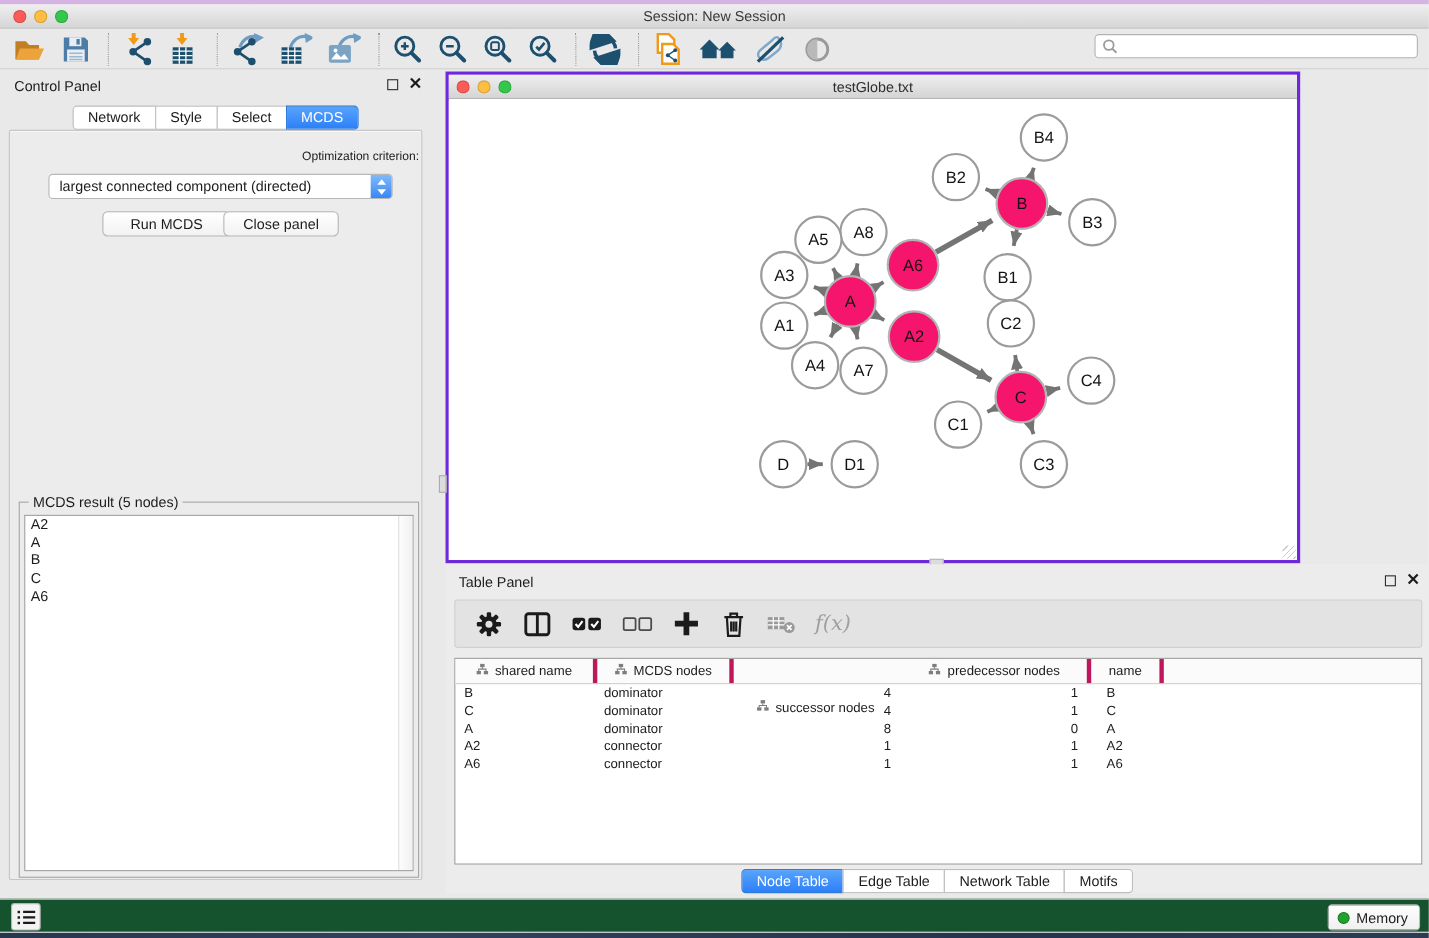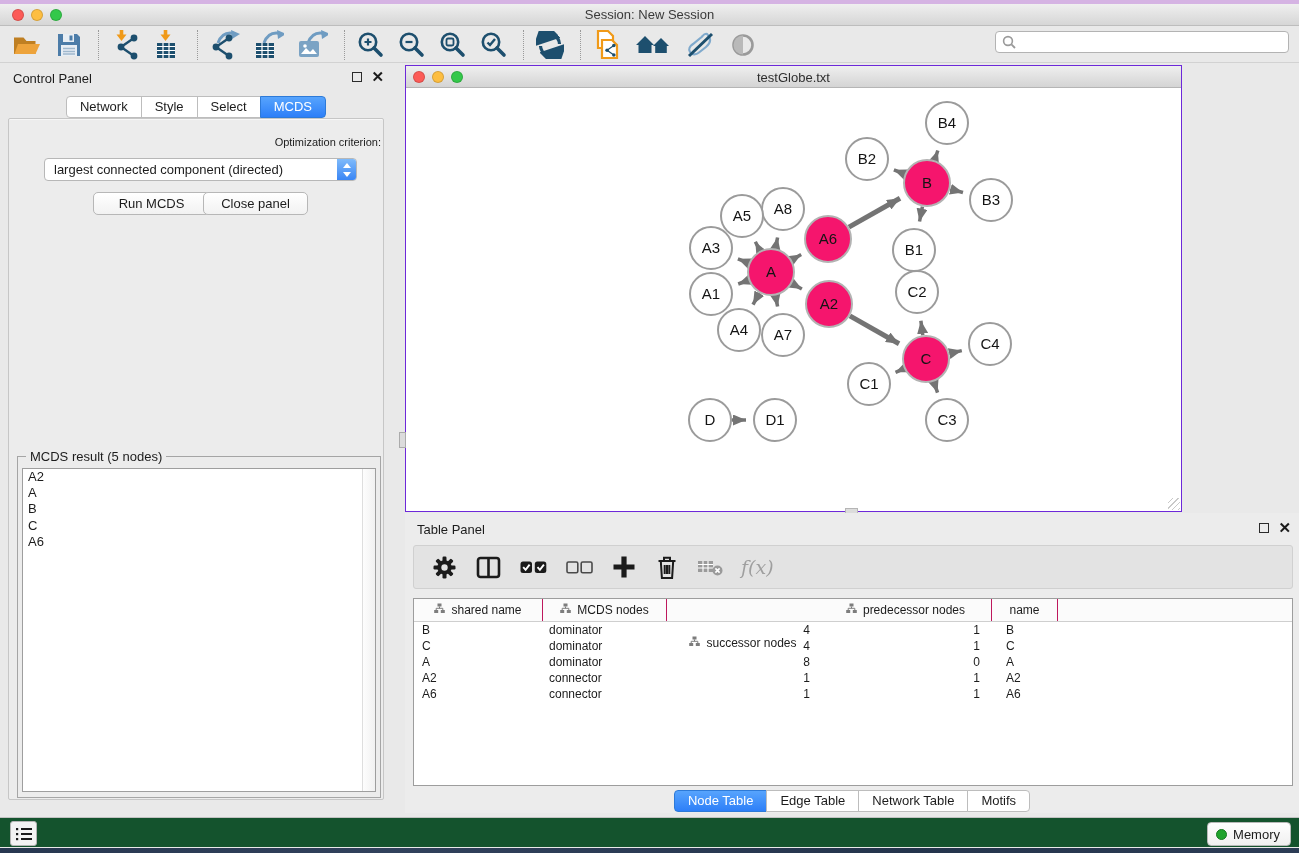--- a/index.html
+++ b/index.html
@@ -50,40 +50,40 @@
             text-align:center; line-height:21px; cursor:default; }
   #btn-run { left:84px; width:117px; }
   #btn-close { left:194px; width:105px; }
   .mcds-box { position:absolute; left:8px; top:337px; width:364px; height:342px; border:1px solid #a5a5a5; }
   .mcds-legend { position:absolute; left:8px; top:-8px; background:#ececec; padding:0 4px; font-size:13px; }
   .mcds-list { position:absolute; left:4px; right:4px; top:11px; bottom:5px; background:#fff; border:1px solid #9e9e9e; overflow:hidden; }
   .mcds-scroll { position:absolute; right:0; top:0; bottom:0; width:13px; background:linear-gradient(to right,#fdfdfd,#f1f1f1); border-left:1px solid #dedede; }
   .mcds-item { font-size:13px; line-height:16.2px; padding-left:5px; }
 
   
-  .network-window { position:absolute; left:405px; top:65px; width:777px; height:447px; background:#fff; border:1px solid #6d28d9; }
+  .network-window { position:absolute; left:405px; top:65px; width:777px; height:447px; background:#fff; border:3px solid #6d28d9; }
   .nw-titlebar { position:absolute; left:0; top:0; right:0; height:22px; background:linear-gradient(#efefef,#d4d4d4); border-bottom:1px solid #b5b5b5; }
   .nw-title { position:absolute; left:0; right:0; top:4px; text-align:center; font-size:13px; color:#2e2e2e; }
   .nw-canvas { position:absolute; left:0; top:23px; right:0; bottom:0; background:#fff; }
   .nw-corner { position:absolute; right:1px; bottom:1px; width:12px; height:12px;
                background:repeating-linear-gradient(135deg,transparent 0 3px,#c9c9c9 3px 4px); }
   .v-gripper { position:absolute; left:399px; top:432px; width:7px; height:16px; background:#dcdcdc; border:1px solid #ababab; }
   .h-gripper { position:absolute; left:845px; top:508px; width:13px; height:8px; background:#dcdcdc; border:1px solid #b5b5b5; }
 
   
   .table-panel { position:absolute; left:405px; top:513px; width:894px; height:300px; background:#ececec; }
   .tp-header { position:absolute; left:12px; top:9px; font-size:13px; }
   .tp-toolbar { position:absolute; left:8px; top:32px; right:6px; height:44px; background:#e3e3e3;
                 border:1px solid #d0d0d0; border-radius:3px; display:flex; align-items:center; }
   .tpico { display:inline-flex; align-items:center; justify-content:flex-start; margin-left:17px; }
   .fx { font-family:"DejaVu Serif", serif; font-style:italic; color:#9f9f9f; font-size:19px; }
   .tp-table { position:absolute; left:8px; top:85px; right:6px; height:188px; background:#fff; border:1px solid #9d9d9d; overflow:hidden; }
   .tp-head { display:flex; height:23px; background:#fbfbfb; border-bottom:1px solid #cfcfcf; }
   .tp-hcell { display:flex; align-items:center; justify-content:center; gap:6px; font-size:12px;
-              border-right:1px solid #be185d; flex:0 0 auto; }
+              border-right:4px solid #be185d; flex:0 0 auto; }
   .tp-row { display:flex; height:16px; }
   .tp-cell { flex:0 0 auto; font-size:12px; line-height:16px; white-space:nowrap; overflow:hidden; }
   .tp-tabs { position:absolute; left:0; right:0; top:277px; display:flex; justify-content:center; }
 
   
   .statusbar { position:absolute; left:0; top:817px; width:100%; height:30px; background:#14532d; border-top:1px solid #c2c2c2; }
   .menu-btn { position:absolute; left:10px; top:3px; width:27px; height:25px; background:#f3f3f3;
               border:1px solid #b5b5b5; border-radius:3px; display:flex; align-items:center; justify-content:center; }
   .memory-btn { position:absolute; right:8px; top:4px; height:24px; padding:0 10px 0 8px; display:flex; align-items:center; gap:6px;
                 background:linear-gradient(#fefefe,#f0f0f0); border:1px solid #b8b8b8; border-radius:4px; font-size:13px; }

